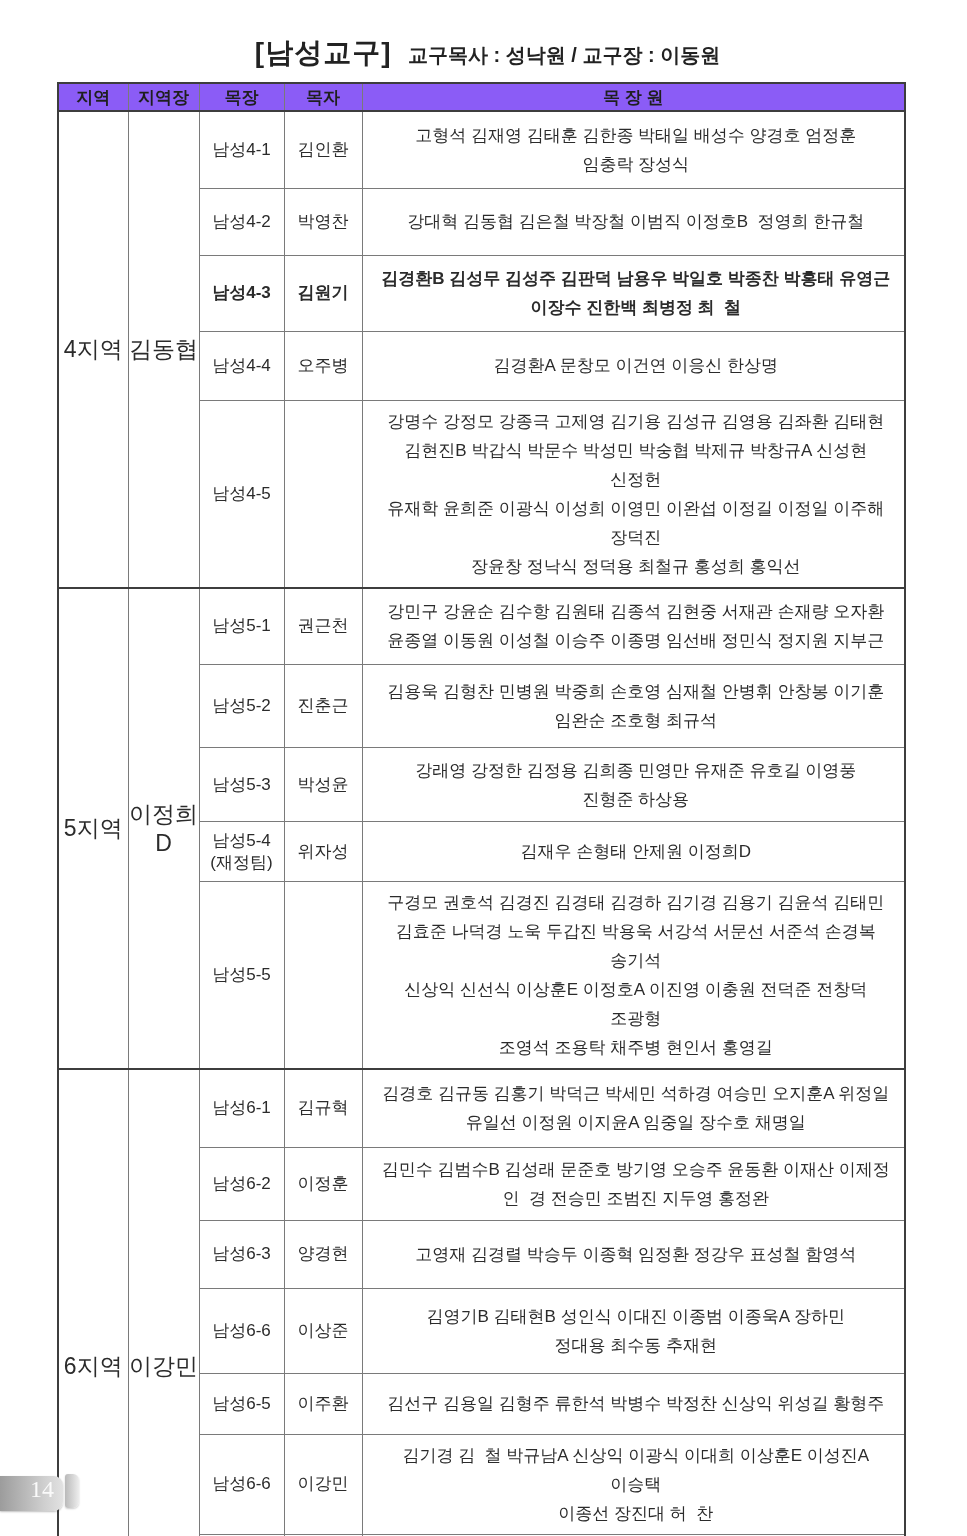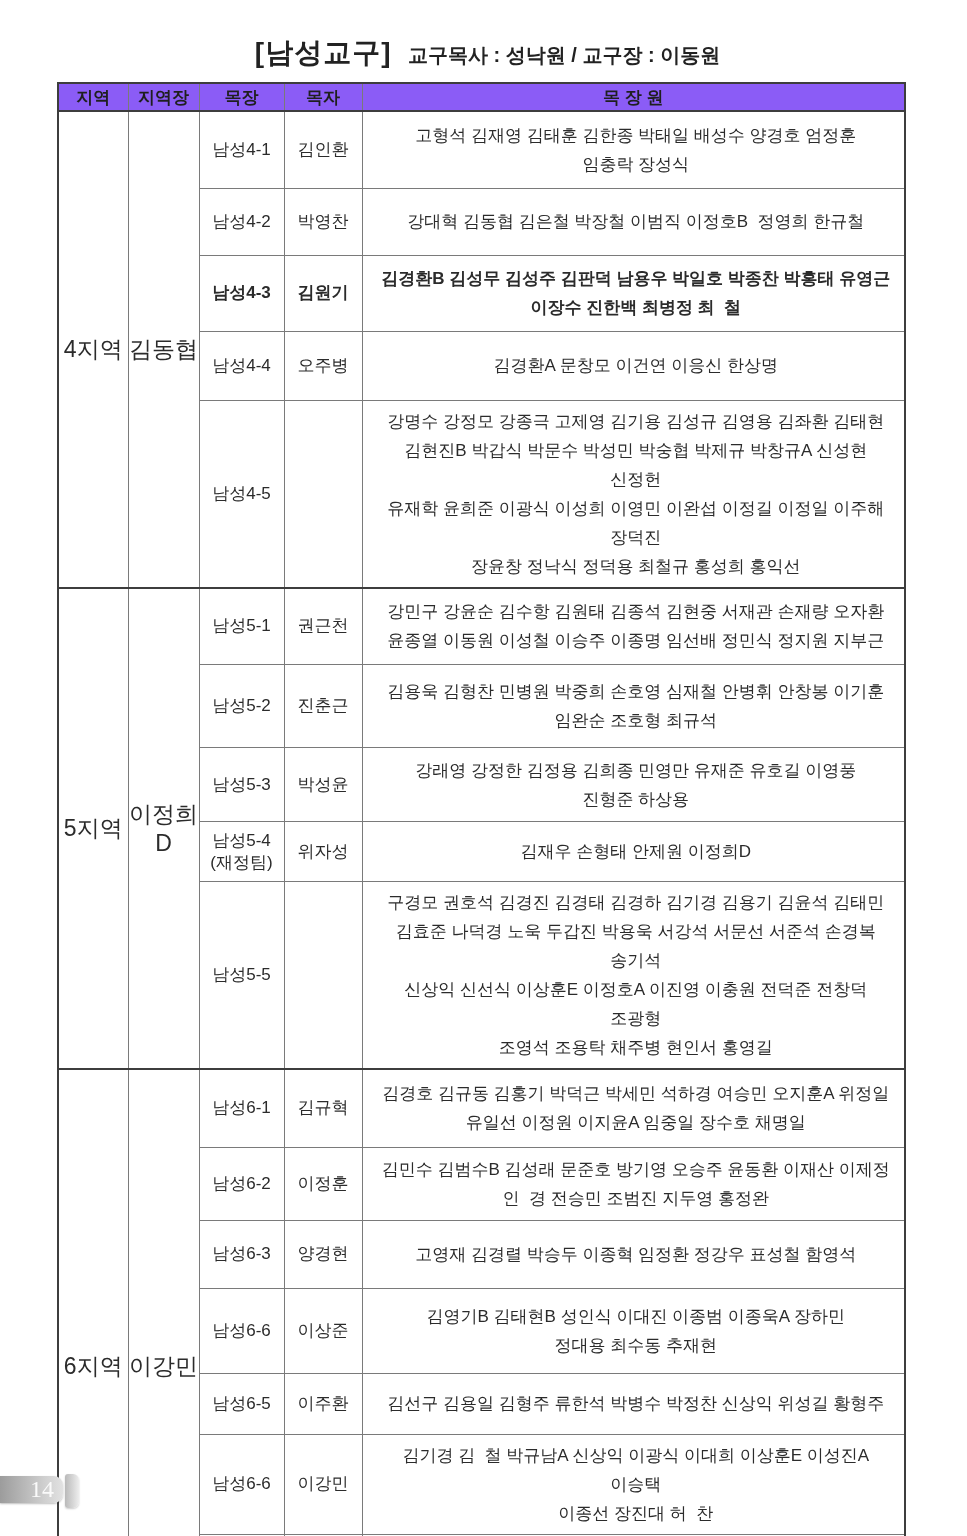--- a/index.html
+++ b/index.html
@@ -34,21 +34,21 @@
     font-size:17px;color:#2b2b2b;
   }
   tr.group-start td{border-top:2px solid #3d3d3d;}
   td.region,td.leader{text-align:center;font-size:23px;}
   td.mokjang,td.shepherd{text-align:center;white-space:pre-wrap;line-height:22px;}
   td.members{
     text-align:center;padding:6px 10px 6px 15px;
     white-space:pre-wrap;line-height:29px;word-break:keep-all;
   }
   .page-tab{
-    position:absolute;left:0;top:1476px;width:63px;height:27px;
+    position:absolute;left:0;top:1476px;width:63px;height:35px;
     background:linear-gradient(to right,#9c9c9c,#cfcfcf 70%,#e2e2e2);
     border-radius:0 9px 9px 0;
     box-shadow:0 1px 2px rgba(0,0,0,0.25);
   }
   .page-tab span{
     display:block;text-align:right;padding-right:9px;
     font-family:"Liberation Serif","DejaVu Serif",serif;
     font-size:24px;line-height:27px;color:#fafafa;
   }
   .page-tab-small{

